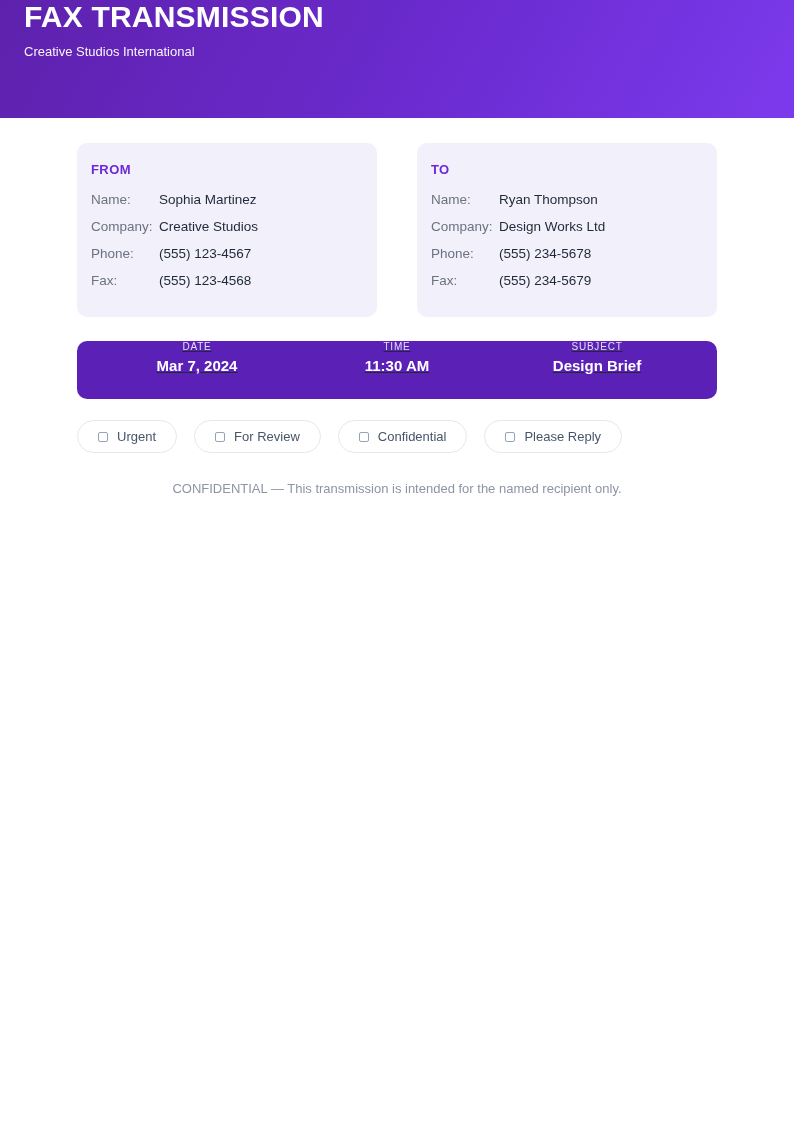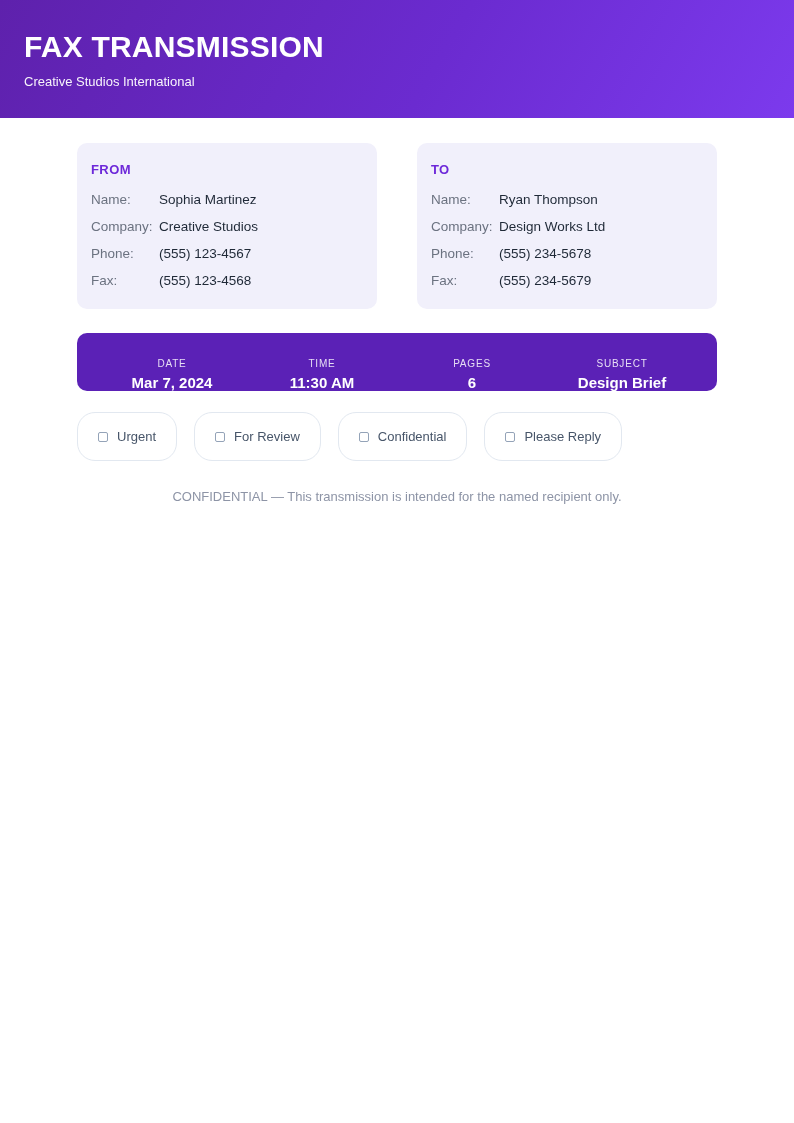--- a/index.html
+++ b/index.html
@@ -9,21 +9,20 @@
     min-height: 1123px;
     font-family: "Liberation Sans", sans-serif;
     color: #1f2937;
   }
   .header {
     height: 118px;
     background: linear-gradient(120deg, #5e21ac 0%, #6b2bd0 55%, #7c3aed 100%);
     padding: 0 24px;
     display: flex;
     flex-direction: column;
-    justify-content: center;
   }
   .header h1 {
     color: #ffffff;
     font-size: 30px;
     font-weight: bold;
     letter-spacing: 0.2px;
   }
   .header .subtitle {
     color: rgba(255,255,255,0.95);
     font-size: 13px;
@@ -50,35 +49,36 @@
     font-weight: bold;
     letter-spacing: 0.4px;
     margin-bottom: 15px;
   }
   .field-row {
     display: flex;
     font-size: 13.5px;
     line-height: 16px;
     margin-bottom: 11px;
   }
-  .field-row:last-child { margin-bottom: 4px; }
+  .field-row:last-child { margin-bottom: 12px; }
   .field-label {
     width: 68px;
     flex-shrink: 0;
     color: #6b7280;
   }
   .field-value { color: #1f2937; }
   .info-bar {
     margin-top: 24px;
     height: 58px;
     background: #5b21b6;
     border-radius: 10px;
     display: flex;
-    align-items: flex-end;
+    align-items: flex-start;
     padding: 0 20px;
+    text-decoration: underline;
   }
   .info-cell {
     flex: 1;
     text-align: center;
   }
   .info-label {
     display: block;
     color: rgba(255,255,255,0.85);
     font-size: 10px;
     letter-spacing: 0.8px;
@@ -95,21 +95,21 @@
     gap: 17px;
     margin-top: 21px;
   }
   .pill {
     display: inline-flex;
     align-items: center;
     gap: 9px;
     background: #ffffff;
     border: 1.5px solid #e2e8f0;
     border-radius: 18px;
-    padding: 16px 20px;
+    padding: 8px 20px;
     font-size: 13px;
     color: #475569;
     cursor: pointer;
   }
   .checkbox-box {
     width: 10px;
     height: 10px;
     border: 1.5px solid #94a3b8;
     border-radius: 2px;
     display: inline-block;
@@ -199,24 +199,20 @@
     <div class="info-bar">
       <div class="info-cell">
         <span class="info-label">DATE</span>
         <span class="info-value">Mar 7, 2024</span>
       </div>
       <div class="info-cell">
         <span class="info-label">TIME</span>
         <span class="info-value">11:30 AM</span>
       </div>
       <div class="info-cell">
-        <span class="info-label">PAGES</span>
-        <span class="info-value">6</span>
-      </div>
-      <div class="info-cell">
         <span class="info-label">SUBJECT</span>
         <span class="info-value">Design Brief</span>
       </div>
     </div>
 
     <div class="checkbox-row">
       <div class="pill">
         <span class="checkbox-box"></span>
         <span>Urgent</span>
       </div>

